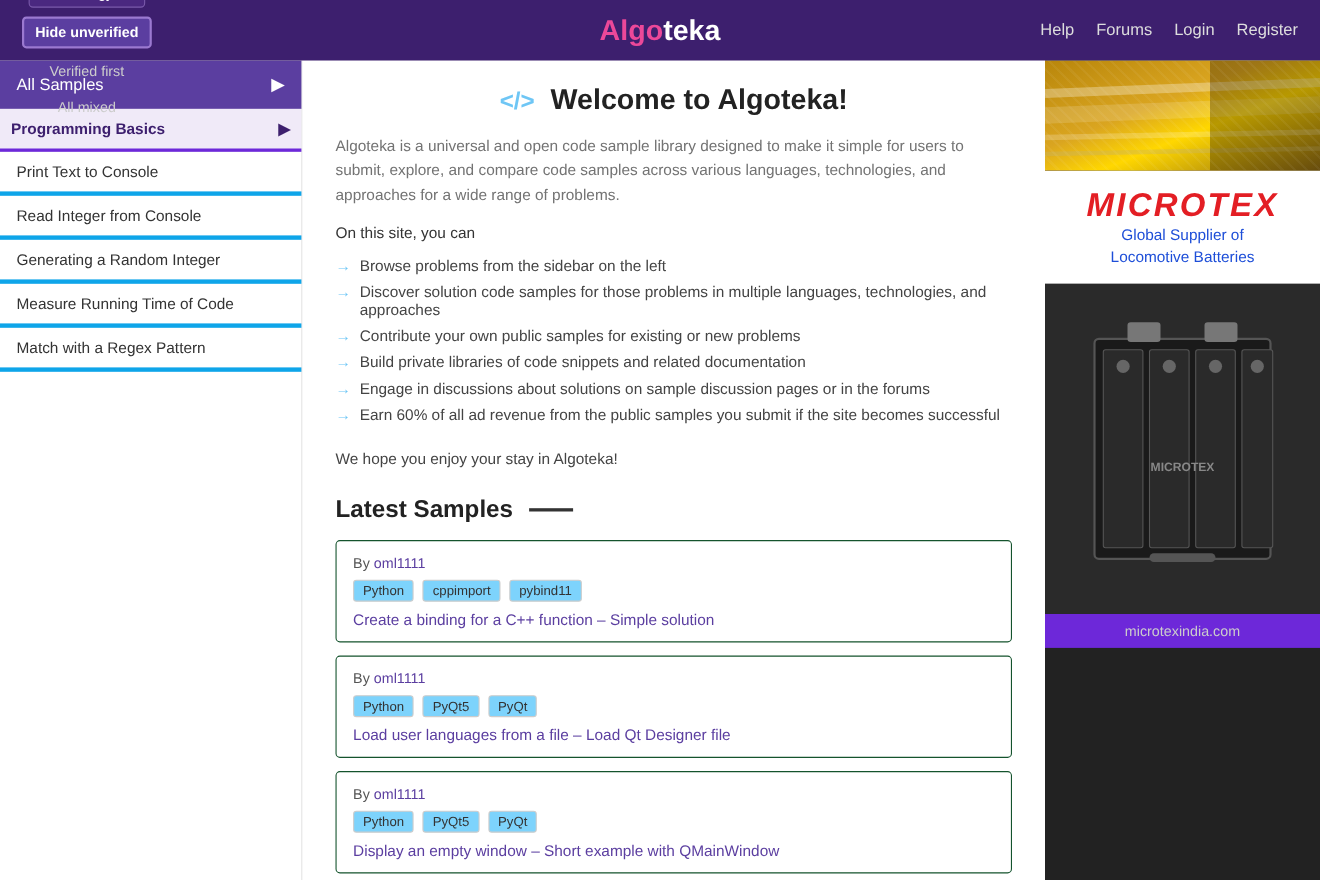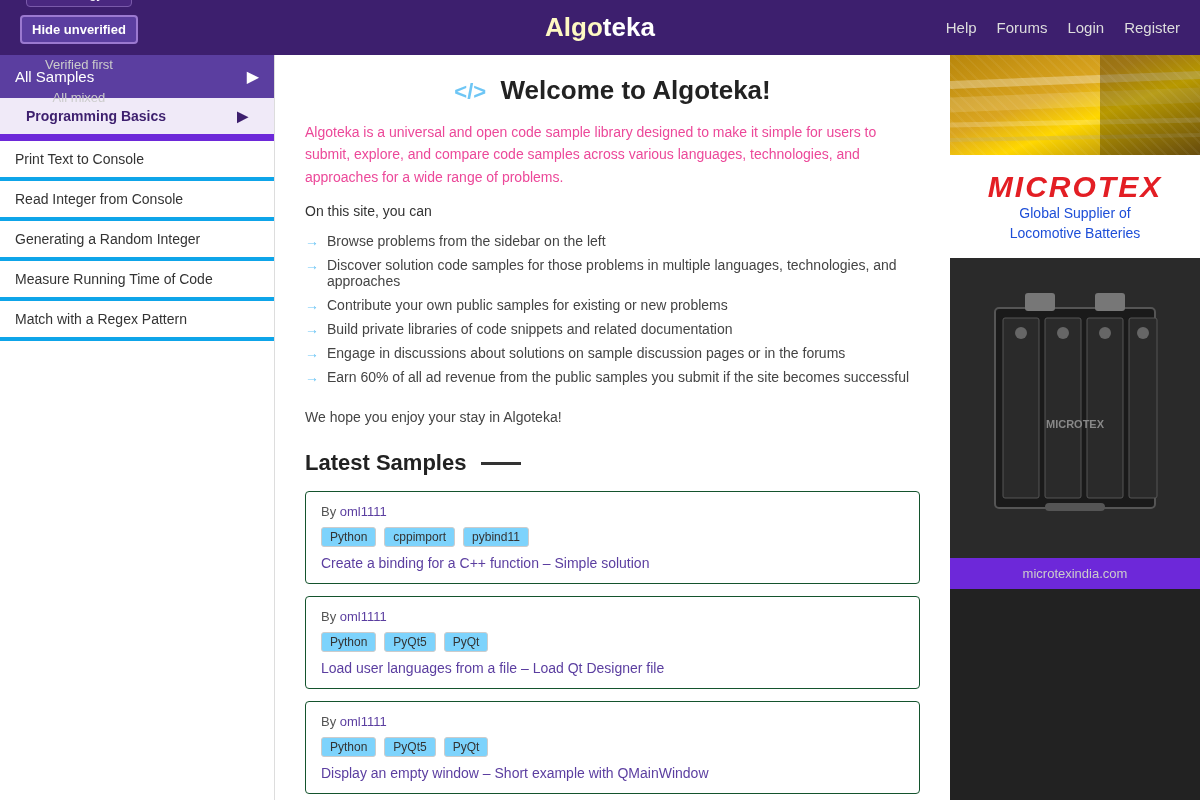--- a/index.html
+++ b/index.html
@@ -58,21 +58,21 @@
       cursor: pointer;
       font-size: 13px;
     }
     .header-logo {
       position: absolute;
       left: 50%;
       transform: translateX(-50%);
       font-size: 26px;
       font-weight: bold;
     }
-    .logo-algo { color: #fef9c3; }
+    .logo-algo { color: #ec4899; }
     .logo-teka { color: #fff; }
     .header-right {
       margin-left: auto;
       display: flex;
       align-items: center;
       gap: 20px;
     }
     .header-right a {
       color: #ddd;
       text-decoration: none;
@@ -101,28 +101,28 @@
       align-items: center;
       justify-content: space-between;
       cursor: pointer;
       font-size: 15px;
       font-weight: 500;
     }
     .sidebar-all-samples .chevron { color: #fff; font-size: 16px; }
     .sidebar-section-header {
       background: #f0eaf8;
       color: #3d1f6e;
-      padding: 10px 26px;
+      padding: 10px 10px;
       display: flex;
       align-items: center;
       justify-content: space-between;
       cursor: pointer;
       font-size: 14px;
       font-weight: bold;
-      border-bottom: 7px solid #6d28d9;
+      border-bottom: 3px solid #6d28d9;
     }
     .sidebar-item {
       padding: 10px 15px;
       color: #333;
       cursor: pointer;
       border-bottom: 4px solid #0ea5e9;
       font-size: 14px;
     }
 
     
@@ -197,21 +197,21 @@
     
     .welcome-title {
       text-align: center;
       font-size: 26px;
       font-weight: bold;
       color: #222;
       margin-bottom: 15px;
     }
     .welcome-title .bracket { color: #6ec6f5; font-size: 22px; }
     .welcome-description {
-      color: #ec4899;
+      color: #737373;
       line-height: 1.6;
       margin-bottom: 15px;
       font-size: 14px;
     }
     .on-this-site {
       color: #333;
       font-weight: 500;
       margin-bottom: 10px;
     }
     .feature-list {

